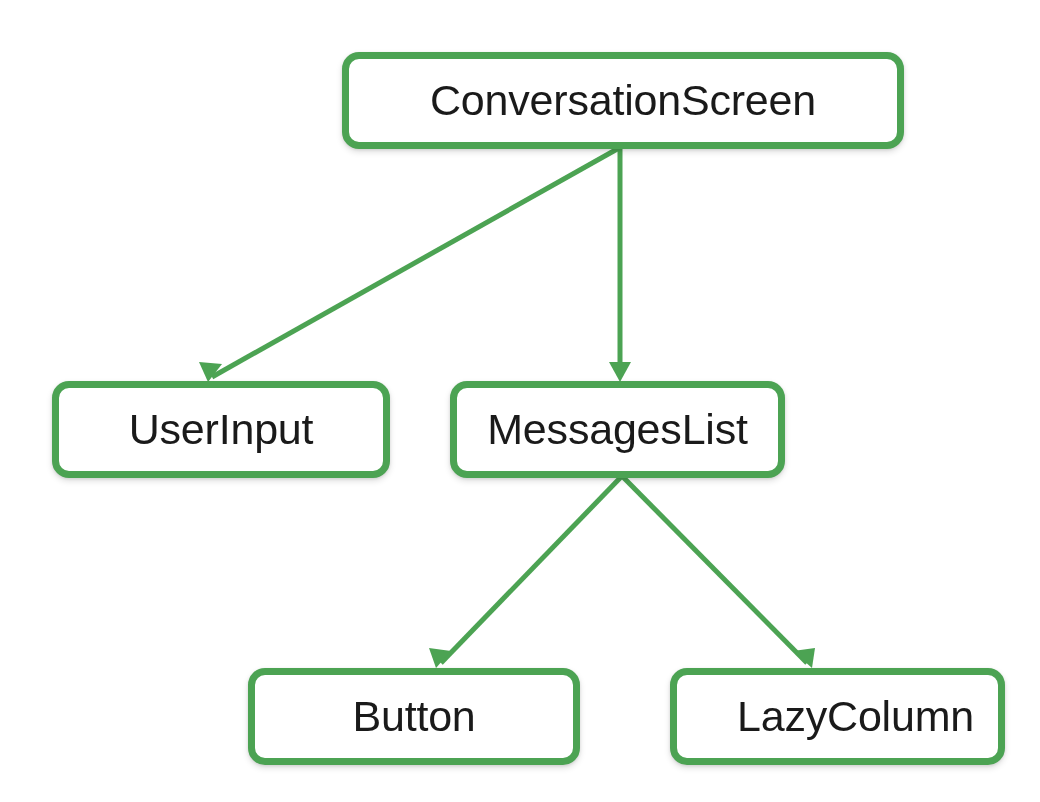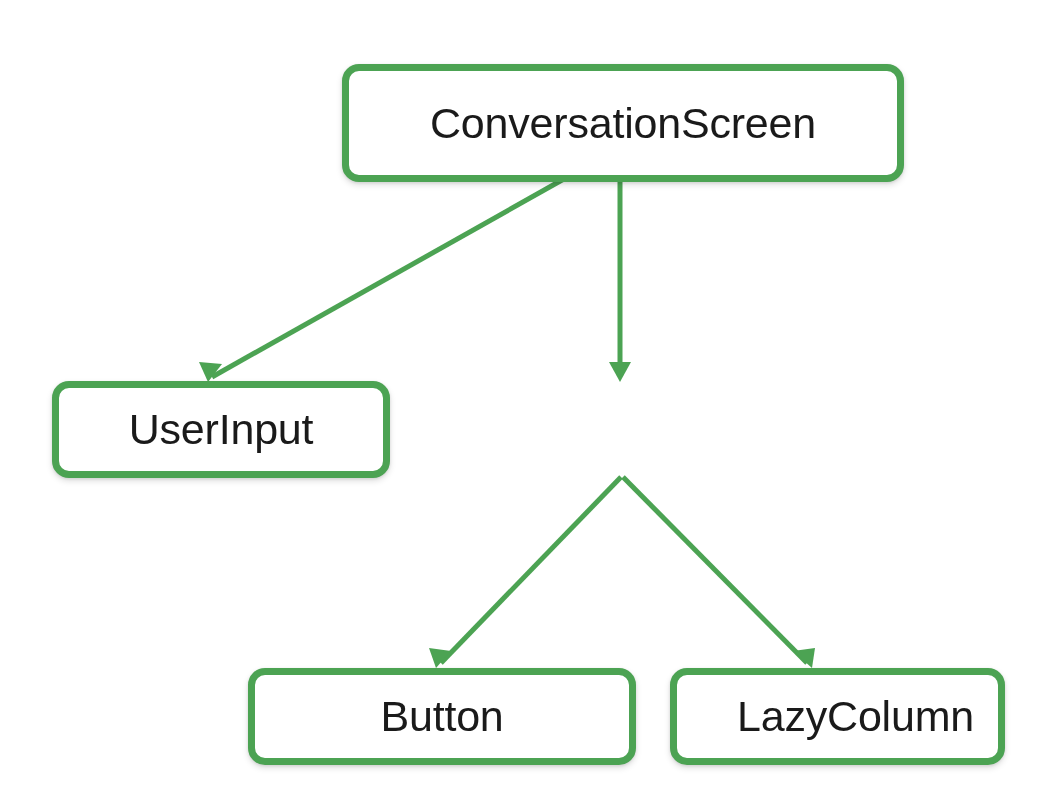--- a/index.html
+++ b/index.html
@@ -40,24 +40,24 @@
   }
   .node-label {
     color: #1a1a1a;
     font-family: "Liberation Sans", sans-serif;
     font-size: 43px;
     font-weight: 400;
     line-height: 1;
     letter-spacing: -0.2px;
     white-space: nowrap;
   }
-  #node-conversationscreen { left: 342px; top: 64px;  width: 562px; height: 118px; }
+  #node-conversationscreen { left: 342px; top: 52px;  width: 562px; height: 97px; }
   #node-userinput         { left: 52px;  top: 381px; width: 338px; height: 97px; }
   #node-messageslist      { left: 450px; top: 381px; width: 335px; height: 97px; }
-  #node-button            { left: 248px; top: 668px; width: 388px; height: 97px; }
+  #node-button            { left: 248px; top: 668px; width: 332px; height: 97px; }
   #node-lazycolumn        { left: 670px; top: 668px; width: 335px; height: 97px; padding-left: 36px; }
 </style>
 </head>
 <body>
 
 <div id="diagram-canvas">
 
   <svg id="edge-layer" viewBox="0 0 1040 802" width="1040" height="802" xmlns="http://www.w3.org/2000/svg">
 
     <g>
@@ -82,20 +82,23 @@
   </svg>
 
   <div class="node" id="node-conversationscreen">
     <span class="node-label">ConversationScreen</span>
   </div>
 
   <div class="node" id="node-userinput">
     <span class="node-label">UserInput</span>
   </div>
 
+  <div class="node" id="node-messageslist">
+    <span class="node-label">MessagesList</span>
+  </div>
 
   <div class="node" id="node-button">
     <span class="node-label">Button</span>
   </div>
 
   <div class="node" id="node-lazycolumn">
     <span class="node-label">LazyColumn</span>
   </div>
 
 </div>

